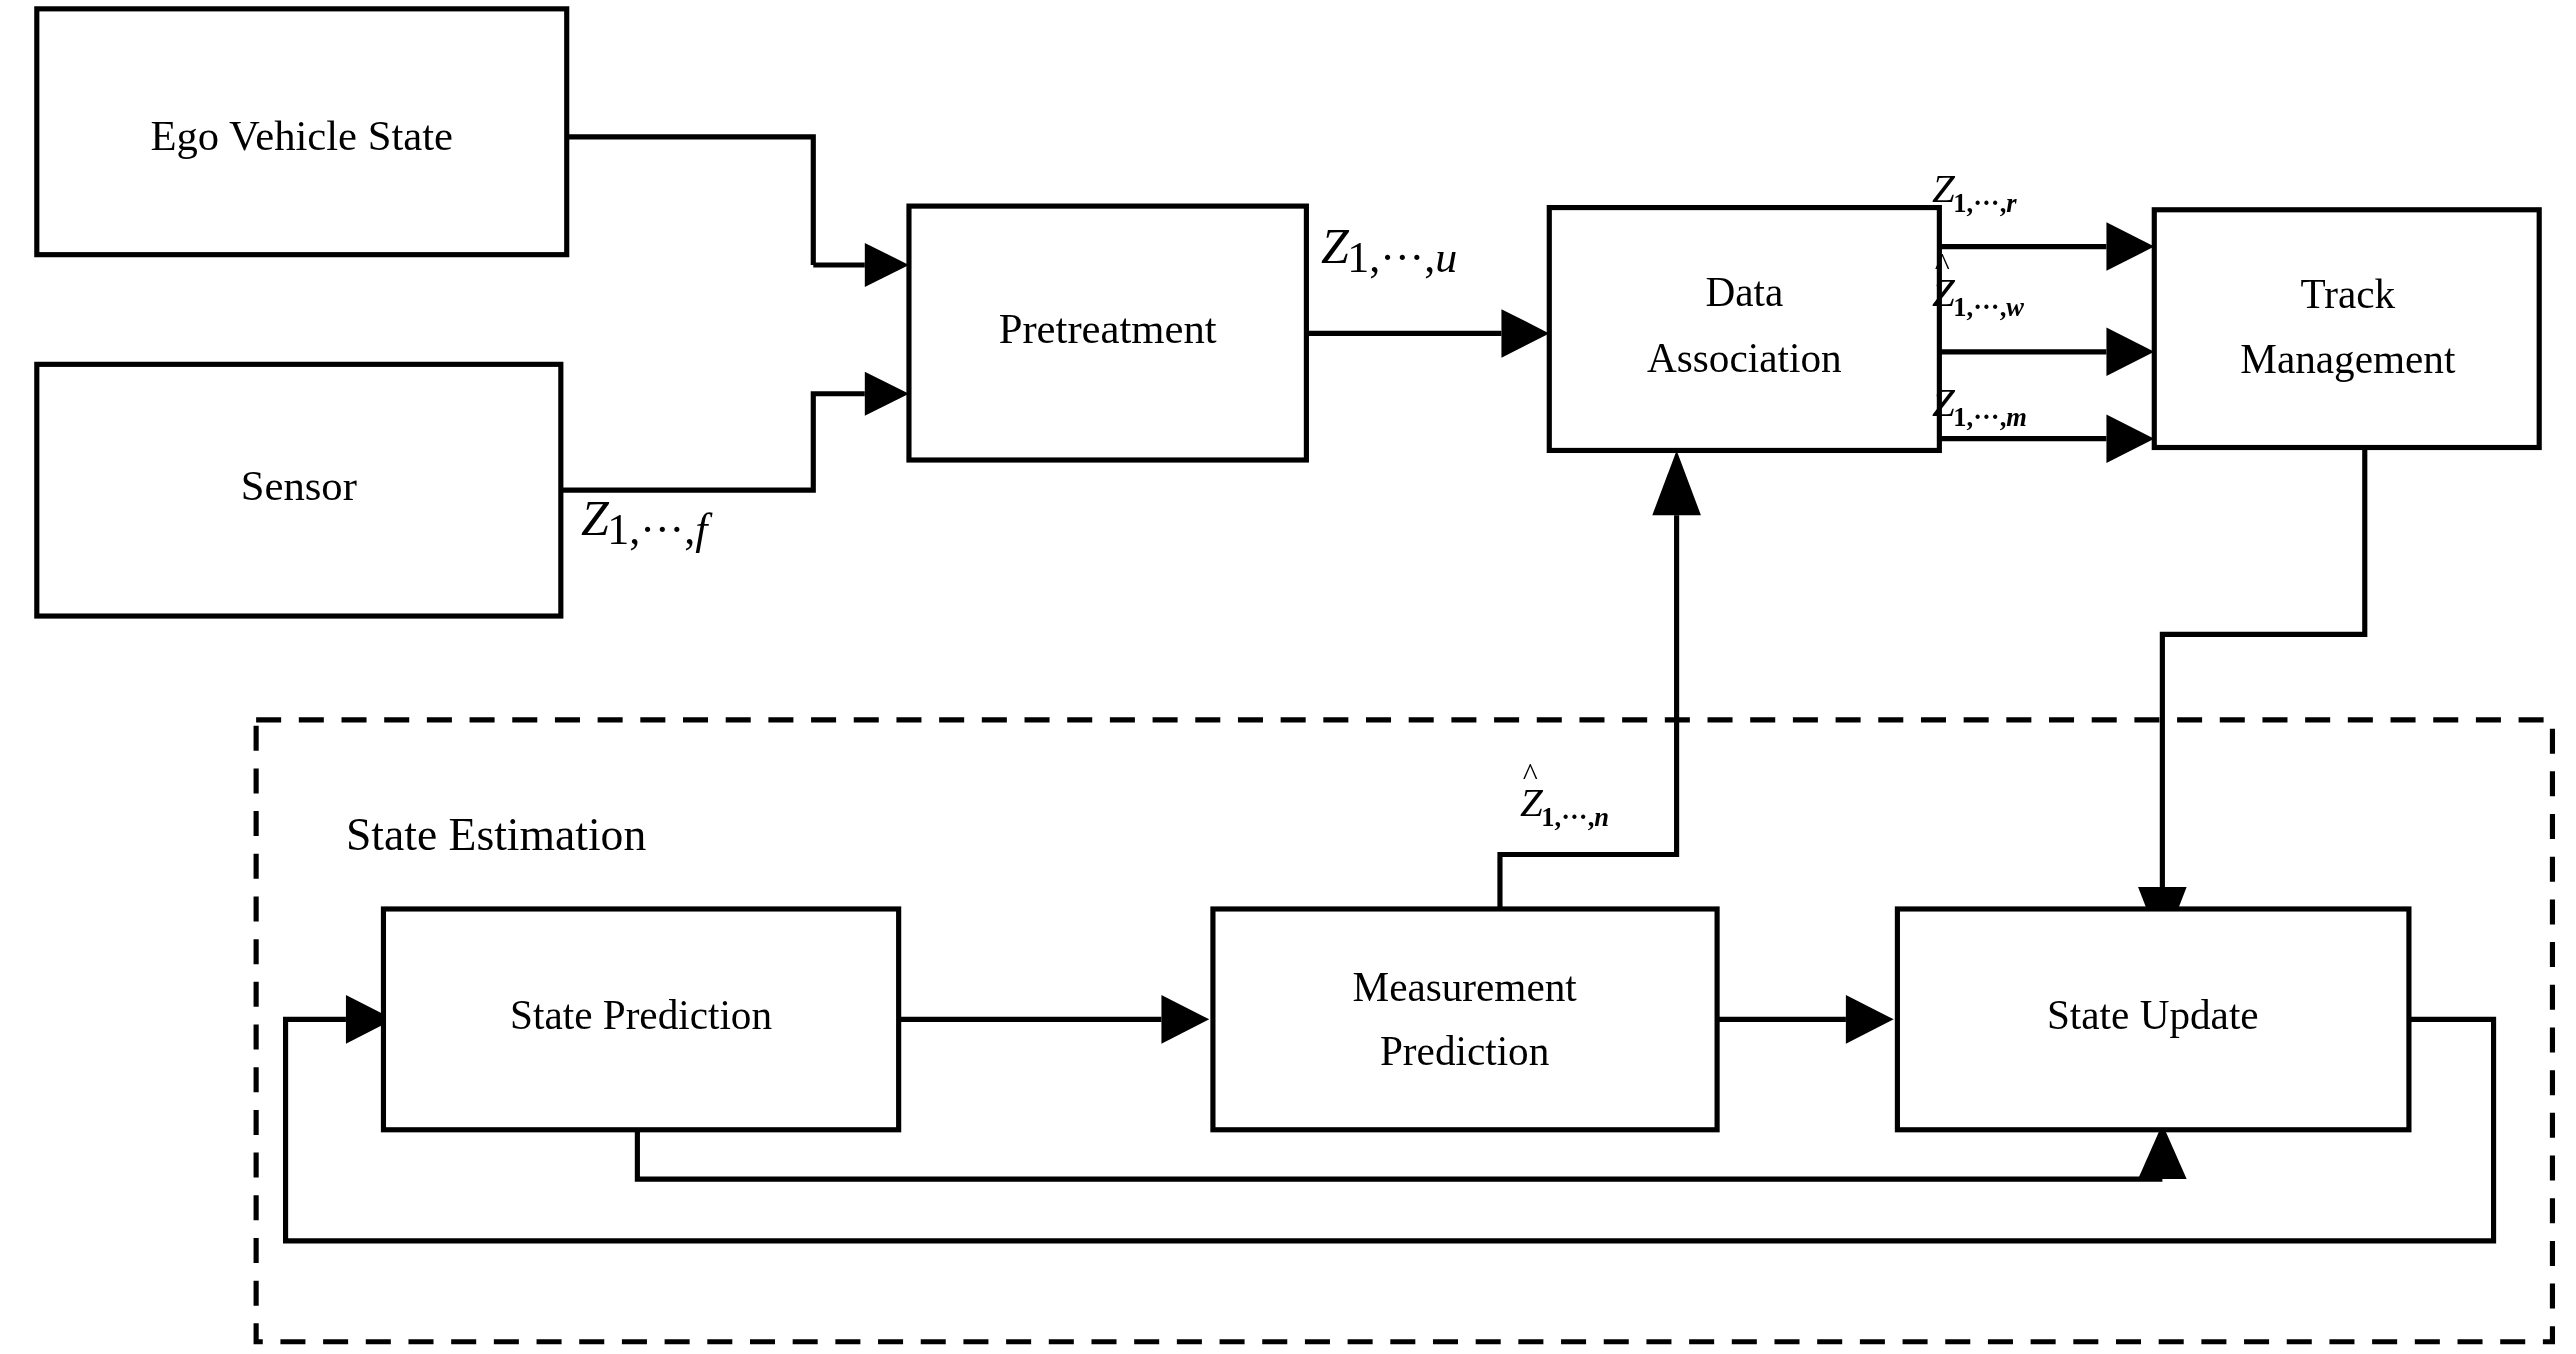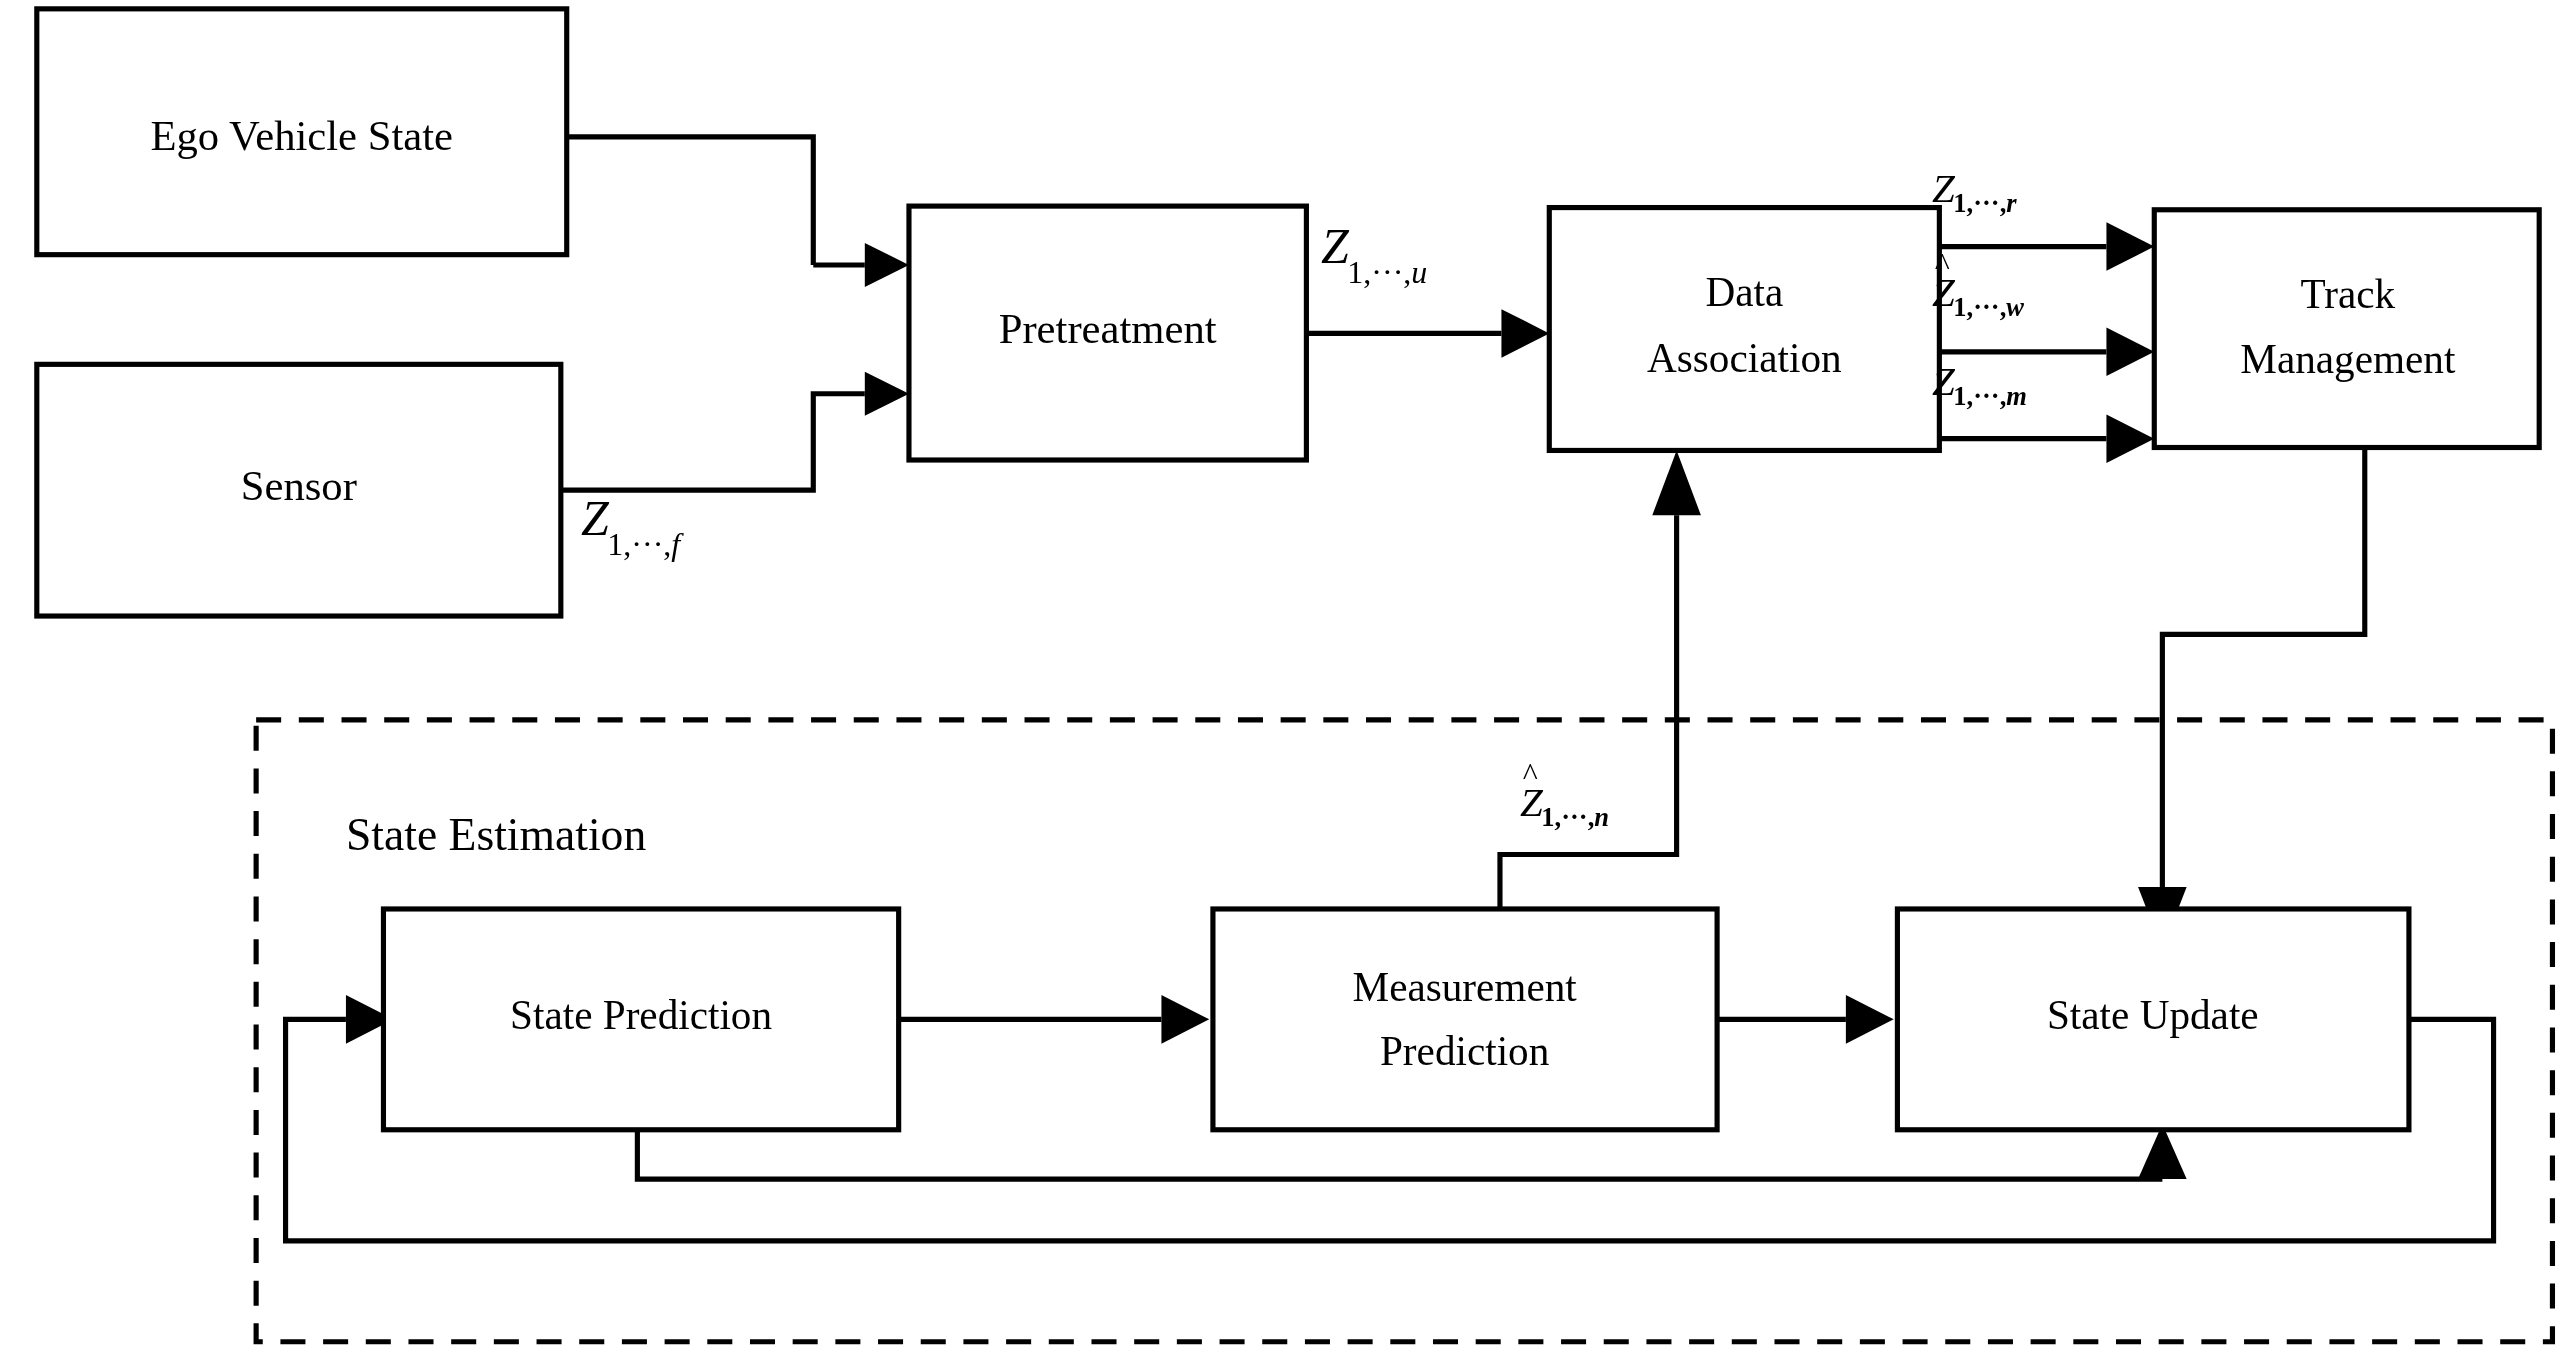--- a/index.html
+++ b/index.html
@@ -83,24 +83,24 @@
     font-style: italic;
     font-size: 50px;
     position: relative;
   }
   .math-base-sm {
     font-style: italic;
     font-size: 41px;
     position: relative;
   }
   .math-sub {
-    font-size: 32px;
+    font-size: 44px;
     font-style: normal;
     position: relative;
-    top: 20px;
+    top: 9px;
     left: -1.5px;
   }
   .math-sub-sm {
     font-size: 26.5px;
     font-style: normal;
     position: relative;
     top: 9.6px;
     left: -1.5px;
     font-weight: bold;
   }
@@ -206,21 +206,21 @@
   </div>
 
   <div class="math-label" style="left:1932px; top:168px;">
     <span class="math-base-sm">Z</span><span class="math-sub-sm"><span>1,···,</span><span class="idx">r</span></span>
   </div>
 
   <div class="math-label" style="left:1932px; top:272px;">
     <span class="hat-wrap"><span class="hat-mark hat-sm">^</span><span class="math-base-sm">Z</span></span><span class="math-sub-sm"><span>1,···,</span><span class="idx">w</span></span>
   </div>
 
-  <div class="math-label" style="left:1932px; top:361px;">
+  <div class="math-label" style="left:1932px; top:382px;">
     <span class="math-base-sm">Z</span><span class="math-sub-sm"><span>1,···,</span><span class="idx">m</span></span>
   </div>
 
   <div class="math-label" style="left:1520px; top:782px;">
     <span class="hat-wrap"><span class="hat-mark hat-sm">^</span><span class="math-base-sm">Z</span></span><span class="math-sub-sm"><span>1,···,</span><span class="idx">n</span></span>
   </div>
 
 </div>
 
 

